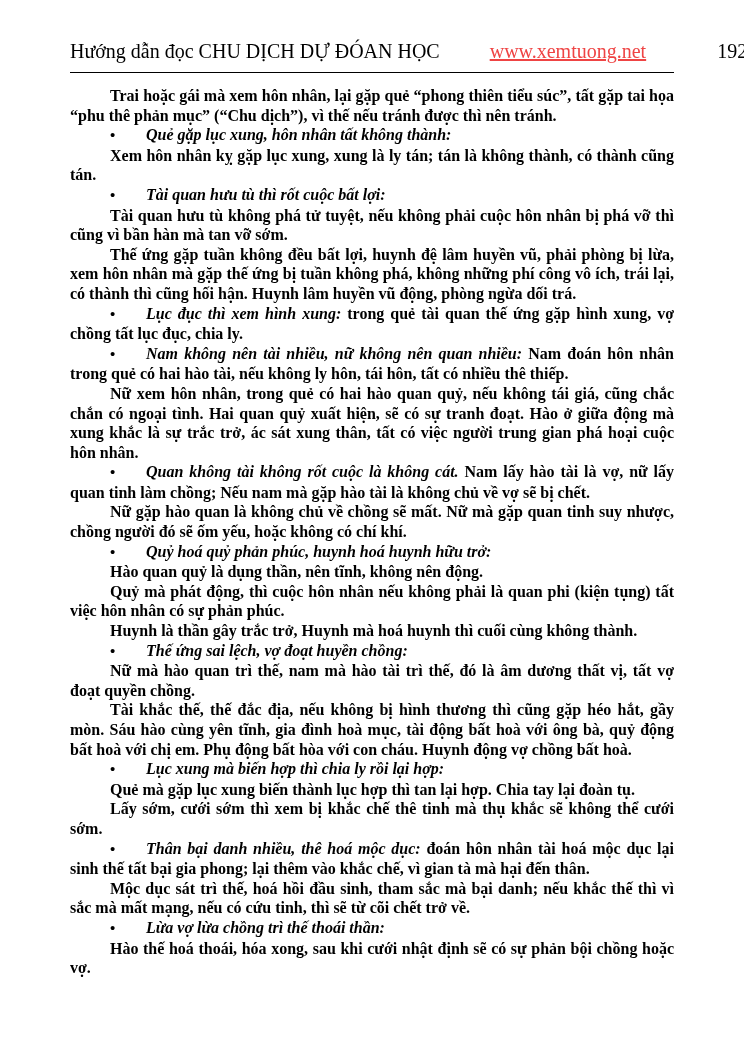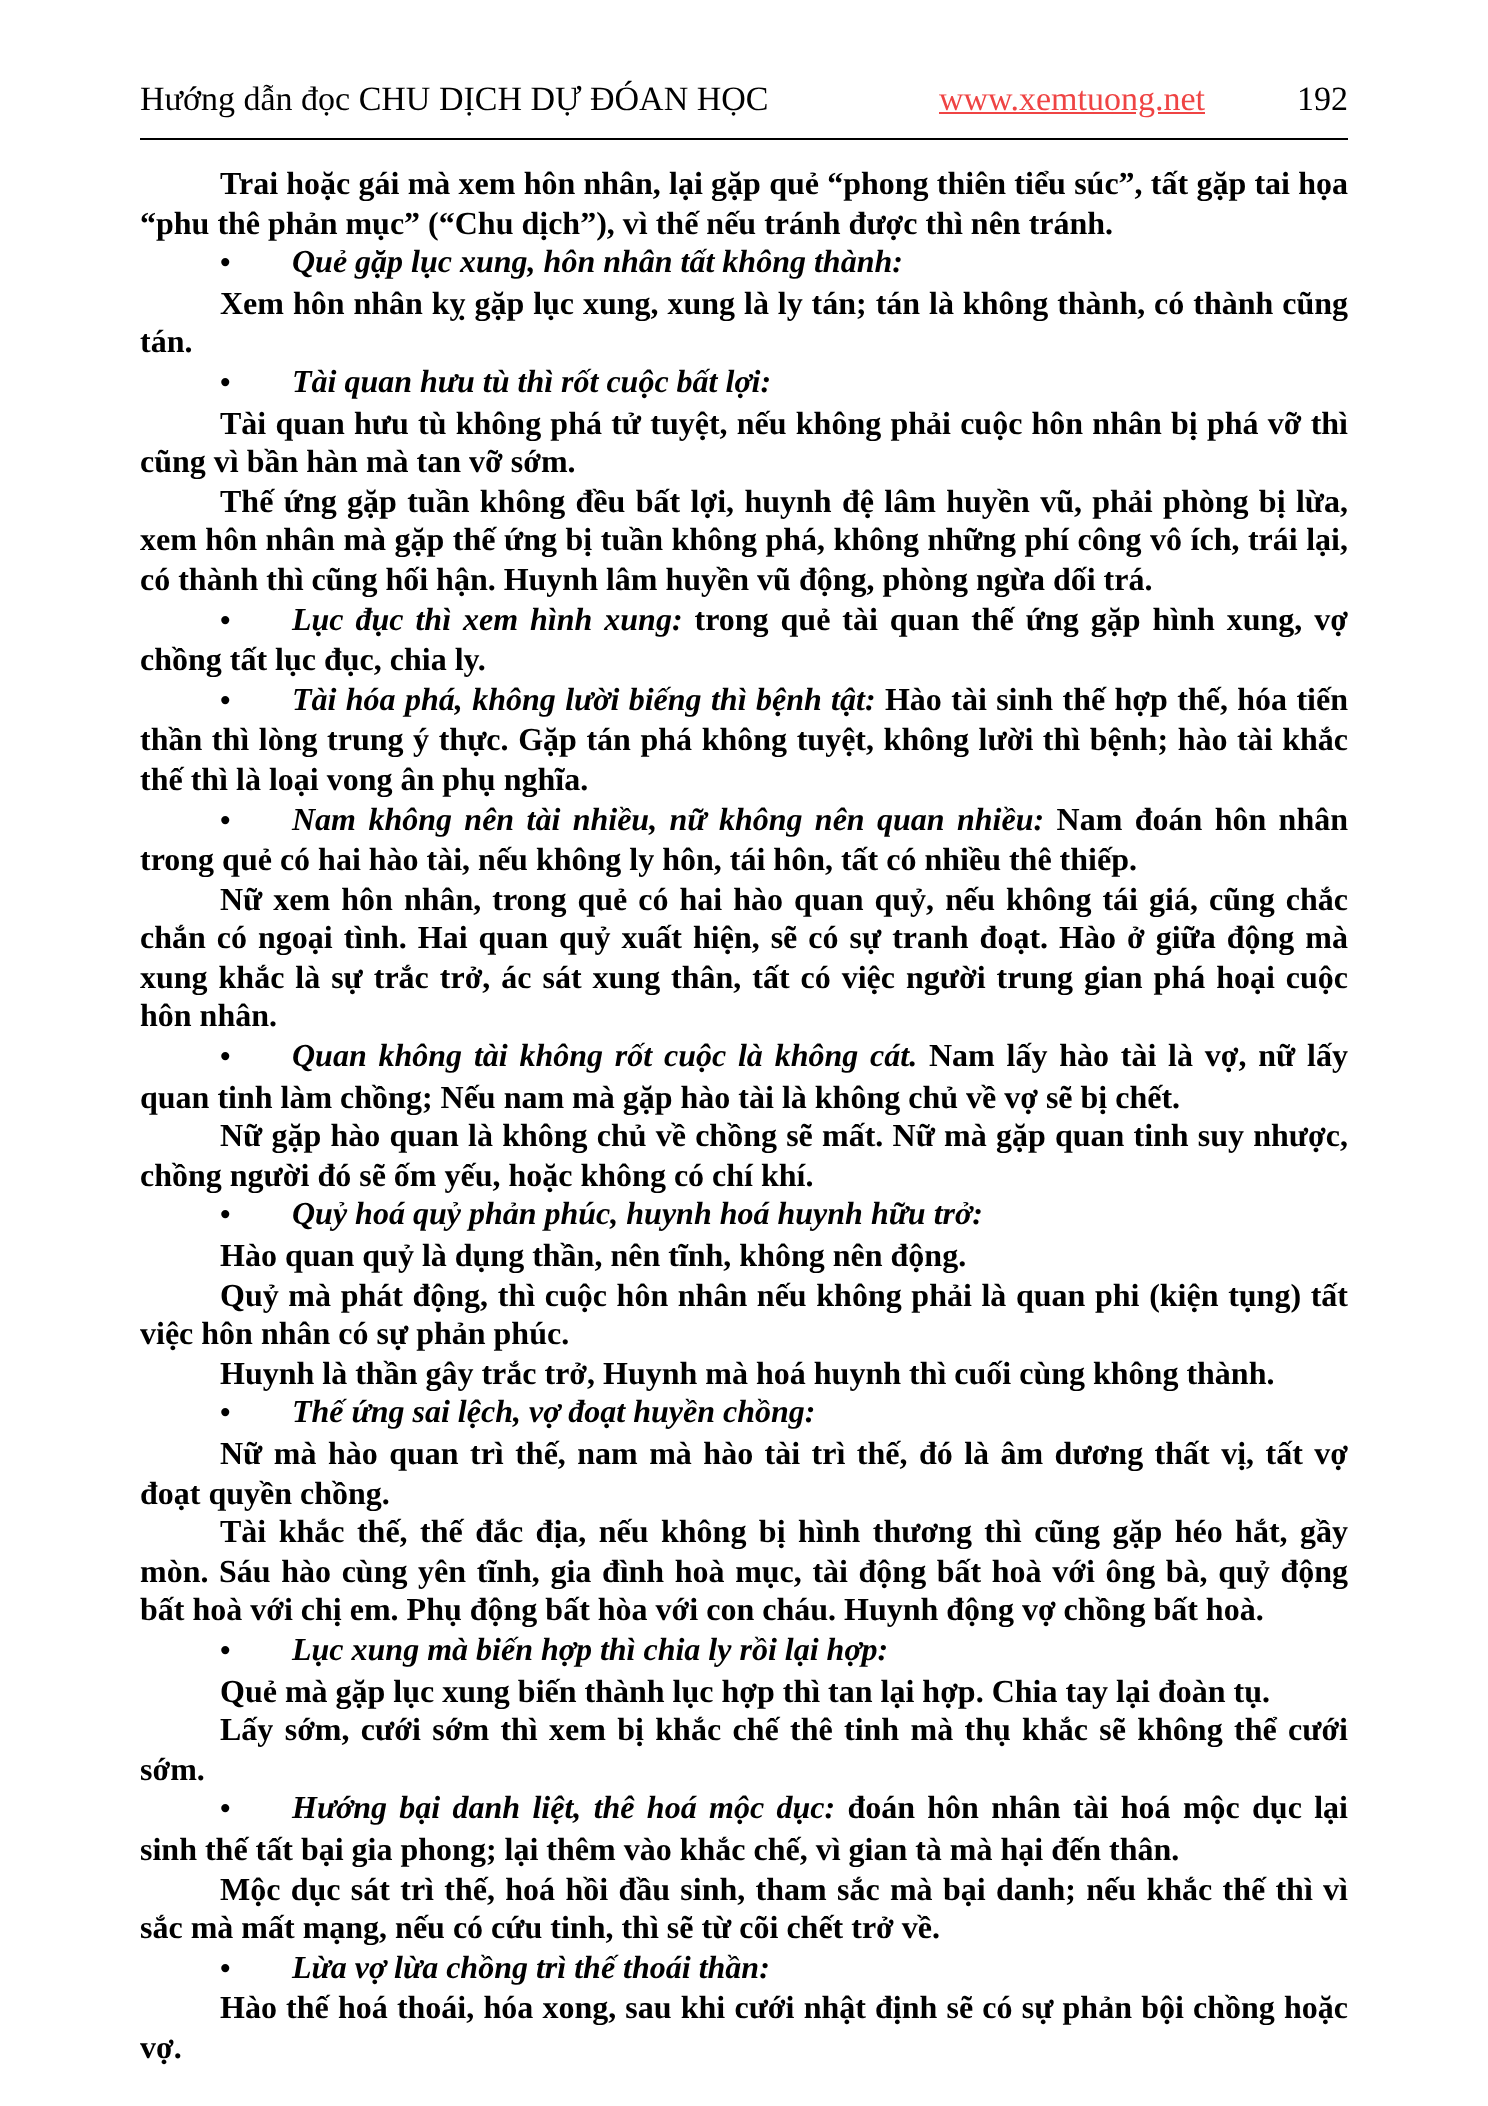--- a/index.html
+++ b/index.html
@@ -9,22 +9,23 @@
     margin:0 auto;
     background:#ffffff;
     box-sizing:border-box;
     padding:40px 70px 0 70px;
     font-family:"Liberation Serif","DejaVu Serif",serif;
     color:#000;
   }
   .header{
     display:flex;
     align-items:center;
-    font-size:17px;
+    font-size:20px;
     white-space:nowrap;
+    gap:25px;
   }
   .header .title{flex:0 0 auto;}
   .header .spacer{flex:1 1 auto;}
   .site-link{
     text-decoration:underline;
     cursor:pointer;
     margin-right:46px;
   }
   .page-num{flex:0 0 auto;}
   .rule{
@@ -67,34 +68,33 @@
   <hr class="rule">
 
   <div class="body-text">
       <p class="para">Trai hoặc gái mà xem hôn nhân, lại gặp quẻ “phong thiên tiểu súc”, tất gặp tai họa “phu thê phản mục” (“Chu dịch”), vì thế nếu tránh được thì nên tránh.</p>
       <p class="para"><span class="bullet-marker">•</span><span class="lead">Quẻ gặp lục xung, hôn nhân tất không thành:</span></p>
       <p class="para">Xem hôn nhân kỵ gặp lục xung, xung là ly tán; tán là không thành, có thành cũng tán.</p>
       <p class="para"><span class="bullet-marker">•</span><span class="lead">Tài quan hưu tù thì rốt cuộc bất lợi:</span></p>
       <p class="para">Tài quan hưu tù không phá tử tuyệt, nếu không phải cuộc hôn nhân bị phá vỡ thì cũng vì bần hàn mà tan vỡ sớm.</p>
       <p class="para">Thế ứng gặp tuần không đều bất lợi, huynh đệ lâm huyền vũ, phải phòng bị lừa, xem hôn nhân mà gặp thế ứng bị tuần không phá, không những phí công vô ích, trái lại, có thành thì cũng hối hận. Huynh lâm huyền vũ động, phòng ngừa dối trá.</p>
       <p class="para"><span class="bullet-marker">•</span><span class="lead">Lục đục thì xem hình xung:</span><span> trong quẻ tài quan thế ứng gặp hình xung, vợ chồng tất lục đục, chia ly.</span></p>
-      <p class="para"><span class="bullet-marker">•</span><span class="lead">Tài hóa phá, không lười biếng thì bệnh tật:</span><span> Hào tài sinh thế hợp thế, hóa tiến thần thì lòng trung ý thực. Gặp tán phá không tuyệt, không lười thì bệnh; hào tài khắc thế thì là loại vong ân phụ nghĩa.</span></p>
       <p class="para"><span class="bullet-marker">•</span><span class="lead">Nam không nên tài nhiều, nữ không nên quan nhiều:</span><span> Nam đoán hôn nhân trong quẻ có hai hào tài, nếu không ly hôn, tái hôn, tất có nhiều thê thiếp.</span></p>
       <p class="para">Nữ xem hôn nhân, trong quẻ có hai hào quan quỷ, nếu không tái giá, cũng chắc chắn có ngoại tình. Hai quan quỷ xuất hiện, sẽ có sự tranh đoạt. Hào ở giữa động mà xung khắc là sự trắc trở, ác sát xung thân, tất có việc người trung gian phá hoại cuộc hôn nhân.</p>
       <p class="para"><span class="bullet-marker">•</span><span class="lead">Quan không tài không rốt cuộc là không cát.</span><span> Nam lấy hào tài là vợ, nữ lấy quan tinh làm chồng; Nếu nam mà gặp hào tài là không chủ về vợ sẽ bị chết.</span></p>
       <p class="para">Nữ gặp hào quan là không chủ về chồng sẽ mất. Nữ mà gặp quan tinh suy nhược, chồng người đó sẽ ốm yếu, hoặc không có chí khí.</p>
       <p class="para"><span class="bullet-marker">•</span><span class="lead">Quỷ hoá quỷ phản phúc, huynh hoá huynh hữu trở:</span></p>
       <p class="para">Hào quan quỷ là dụng thần, nên tĩnh, không nên động.</p>
       <p class="para">Quỷ mà phát động, thì cuộc hôn nhân nếu không phải là quan phi (kiện tụng) tất việc hôn nhân có sự phản phúc.</p>
       <p class="para">Huynh là thần gây trắc trở, Huynh mà hoá huynh thì cuối cùng không thành.</p>
       <p class="para"><span class="bullet-marker">•</span><span class="lead">Thế ứng sai lệch, vợ đoạt huyền chồng:</span></p>
       <p class="para">Nữ mà hào quan trì thế, nam mà hào tài trì thế, đó là âm dương thất vị, tất vợ đoạt quyền chồng.</p>
       <p class="para">Tài khắc thế, thế đắc địa, nếu không bị hình thương thì cũng gặp héo hắt, gầy mòn. Sáu hào cùng yên tĩnh, gia đình hoà mục, tài động bất hoà với ông bà, quỷ động bất hoà với chị em. Phụ động bất hòa với con cháu. Huynh động vợ chồng bất hoà.</p>
       <p class="para"><span class="bullet-marker">•</span><span class="lead">Lục xung mà biến hợp thì chia ly rồi lại hợp:</span></p>
       <p class="para">Quẻ mà gặp lục xung biến thành lục hợp thì tan lại hợp. Chia tay lại đoàn tụ.</p>
       <p class="para">Lấy sớm, cưới sớm thì xem bị khắc chế thê tinh mà thụ khắc sẽ không thể cưới sớm.</p>
-      <p class="para"><span class="bullet-marker">•</span><span class="lead">Hướng bại danh liệt, thê hoá mộc dục:</span><span> đoán hôn nhân tài hoá mộc dục lại sinh thế tất bại gia phong; lại thêm vào khắc chế, vì gian tà mà hại đến thân.</span></p>
+      <p class="para"><span class="bullet-marker">•</span><span class="lead">Thân bại danh nhiều, thê hoá mộc dục:</span><span> đoán hôn nhân tài hoá mộc dục lại sinh thế tất bại gia phong; lại thêm vào khắc chế, vì gian tà mà hại đến thân.</span></p>
       <p class="para">Mộc dục sát trì thế, hoá hồi đầu sinh, tham sắc mà bại danh; nếu khắc thế thì vì sắc mà mất mạng, nếu có cứu tinh, thì sẽ từ cõi chết trở về.</p>
       <p class="para"><span class="bullet-marker">•</span><span class="lead">Lừa vợ lừa chồng trì thế thoái thần:</span></p>
       <p class="para">Hào thế hoá thoái, hóa xong, sau khi cưới nhật định sẽ có sự phản bội chồng hoặc vợ.</p>
     </div>
 
 </div>
 
 </body></html>

